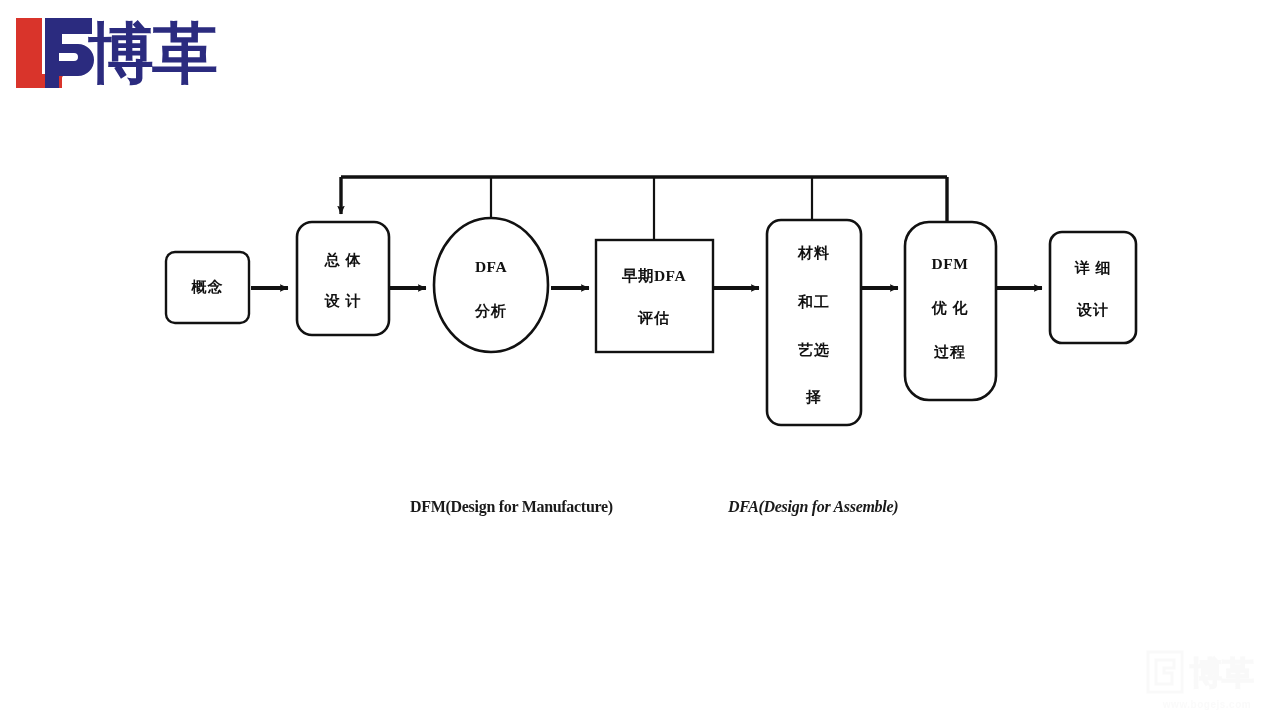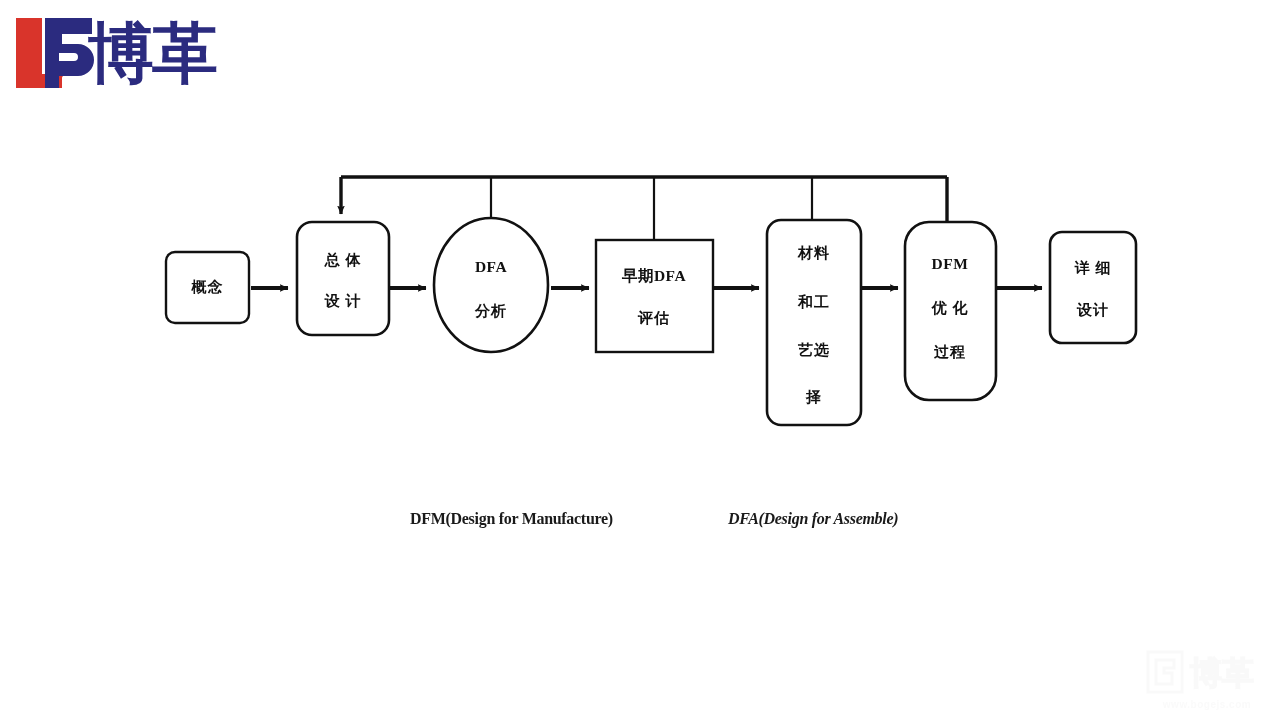--- a/index.html
+++ b/index.html
@@ -68,21 +68,21 @@
   #figure-caption {
     font-family: "Liberation Serif", "DejaVu Serif", serif;
     font-size: 24px;
     font-weight: 700;
     color: #111111;
     letter-spacing: 1px;
     line-height: 34px;
   }
   #caption-legend {
     position: relative;
-    margin-top: 12px;
+    margin-top: 0;
     font-family: "Liberation Serif", "DejaVu Serif", serif;
     font-size: 16px;
     font-weight: 700;
     color: #1a1a1a;
     letter-spacing: -0.3px;
     width: 1280px;
     height: 24px;
   }
   #legend-dfm {
     position: absolute;

